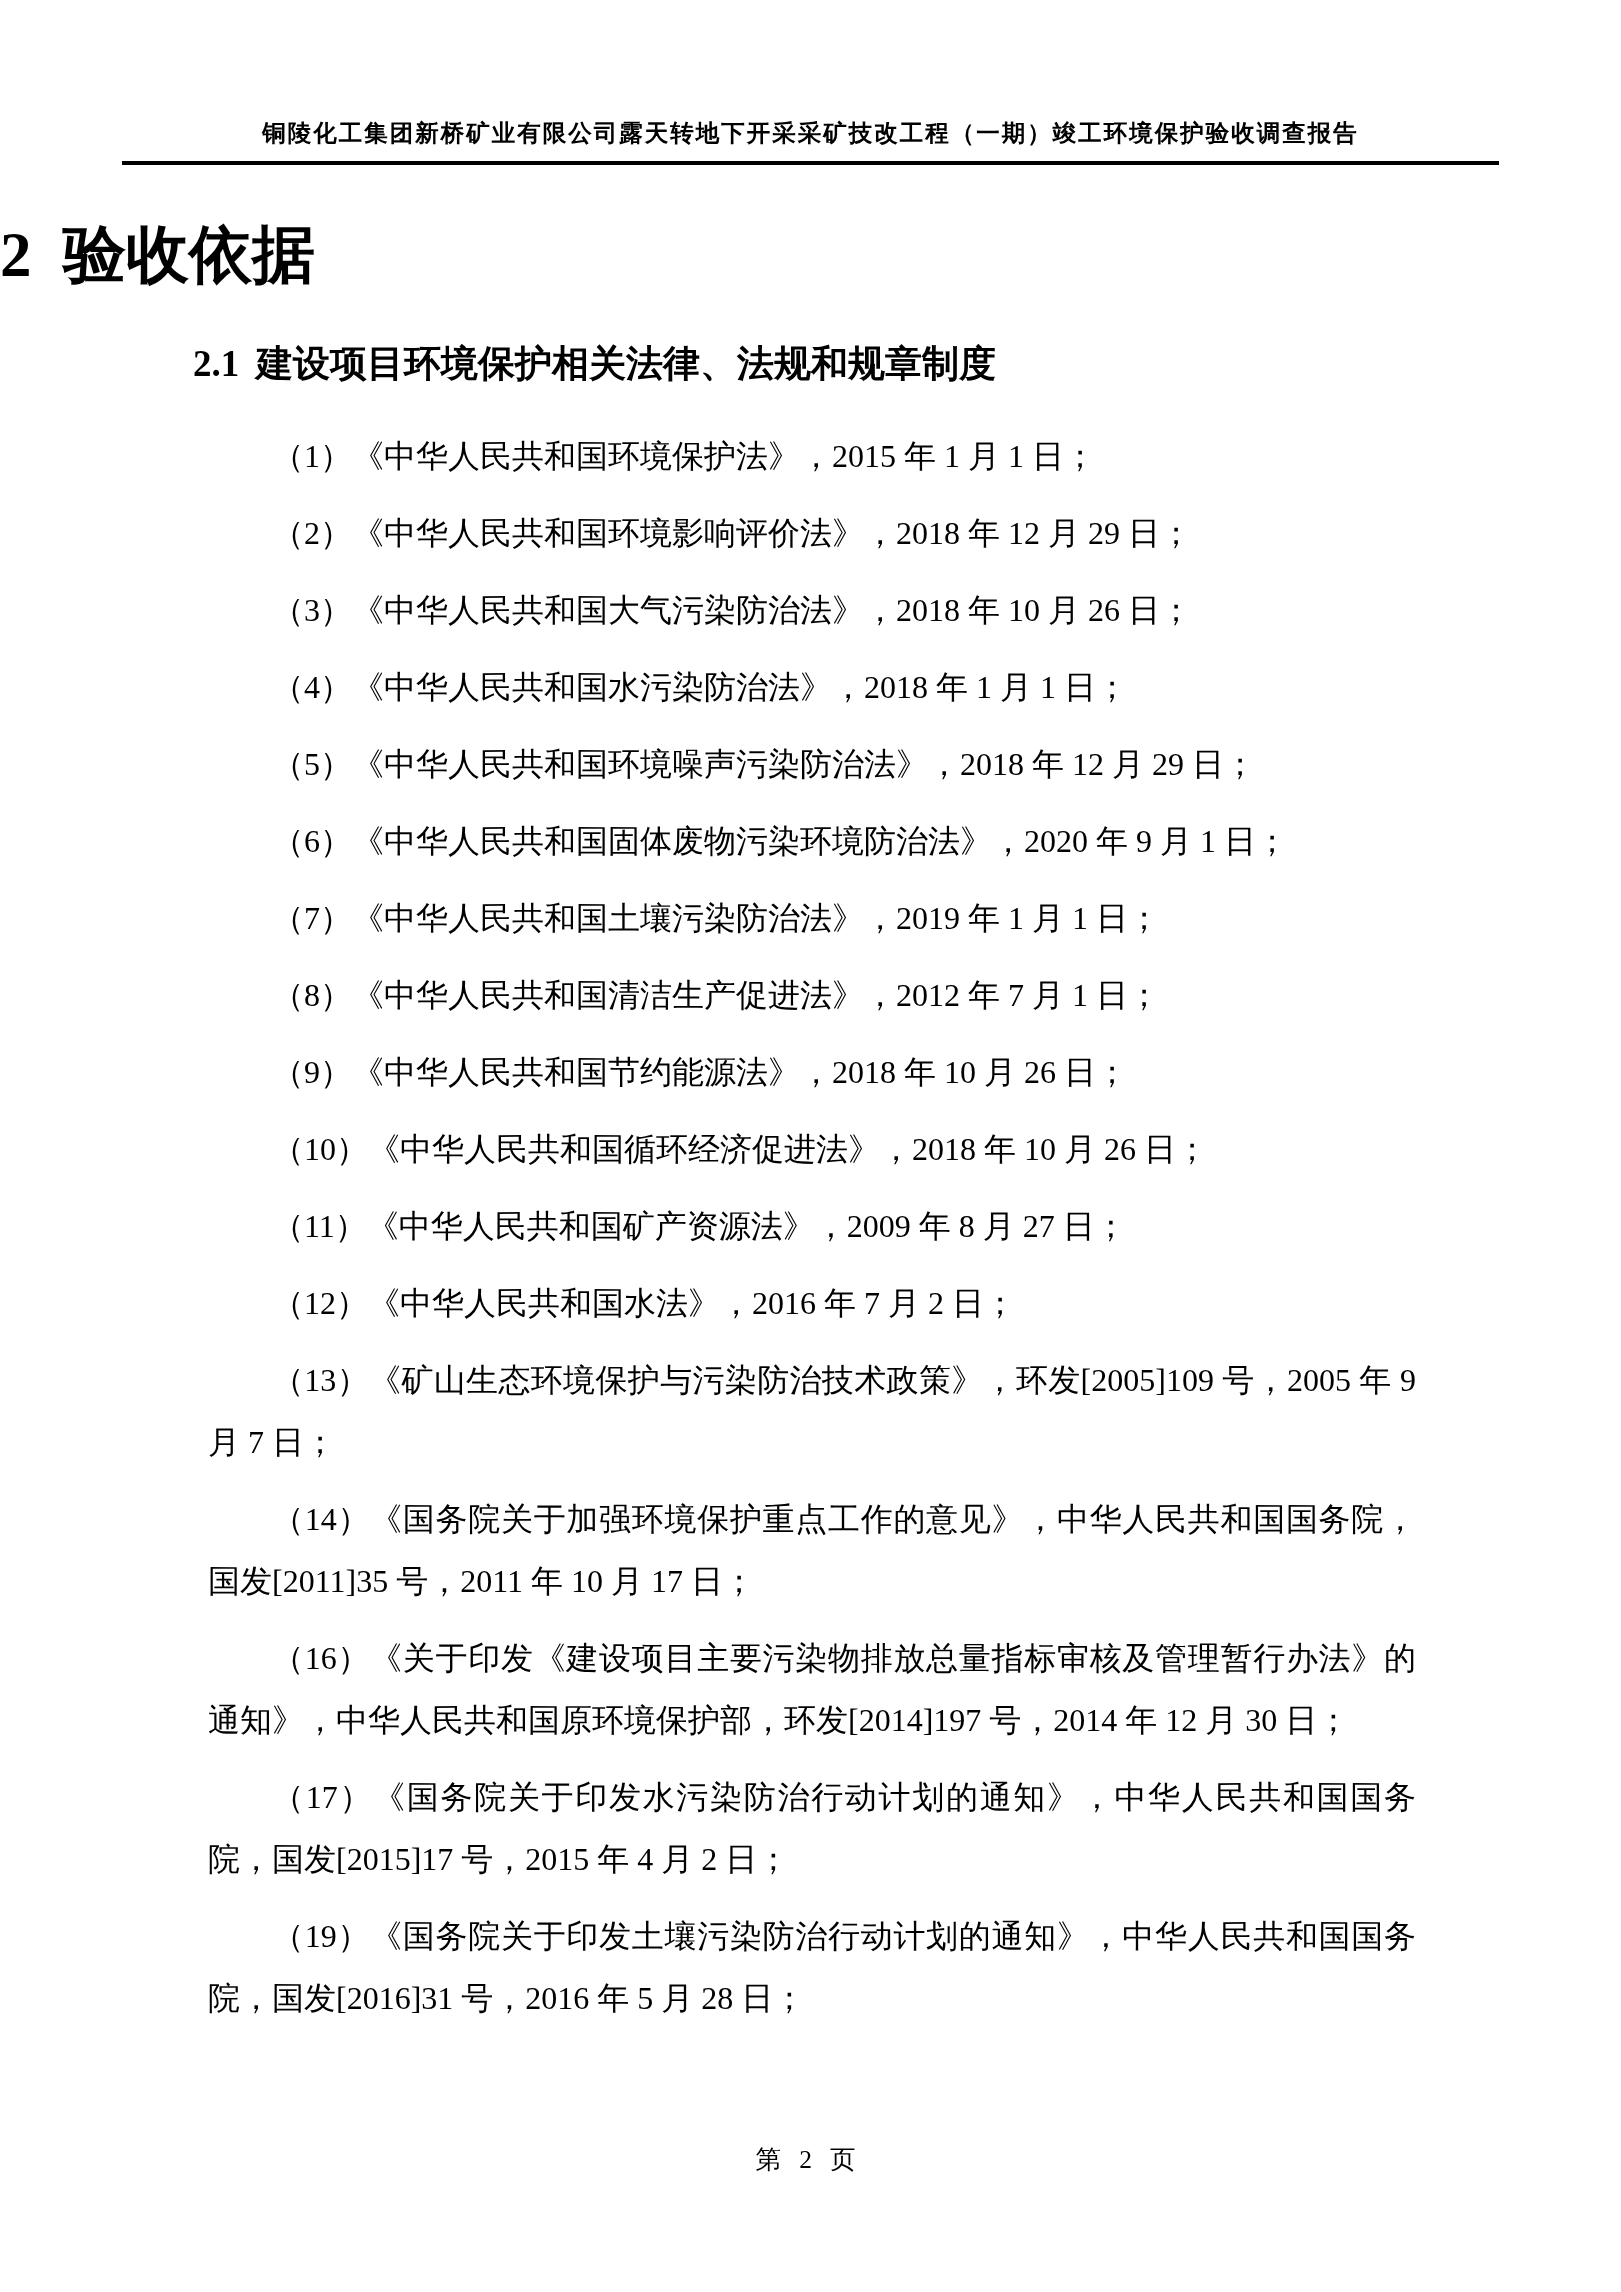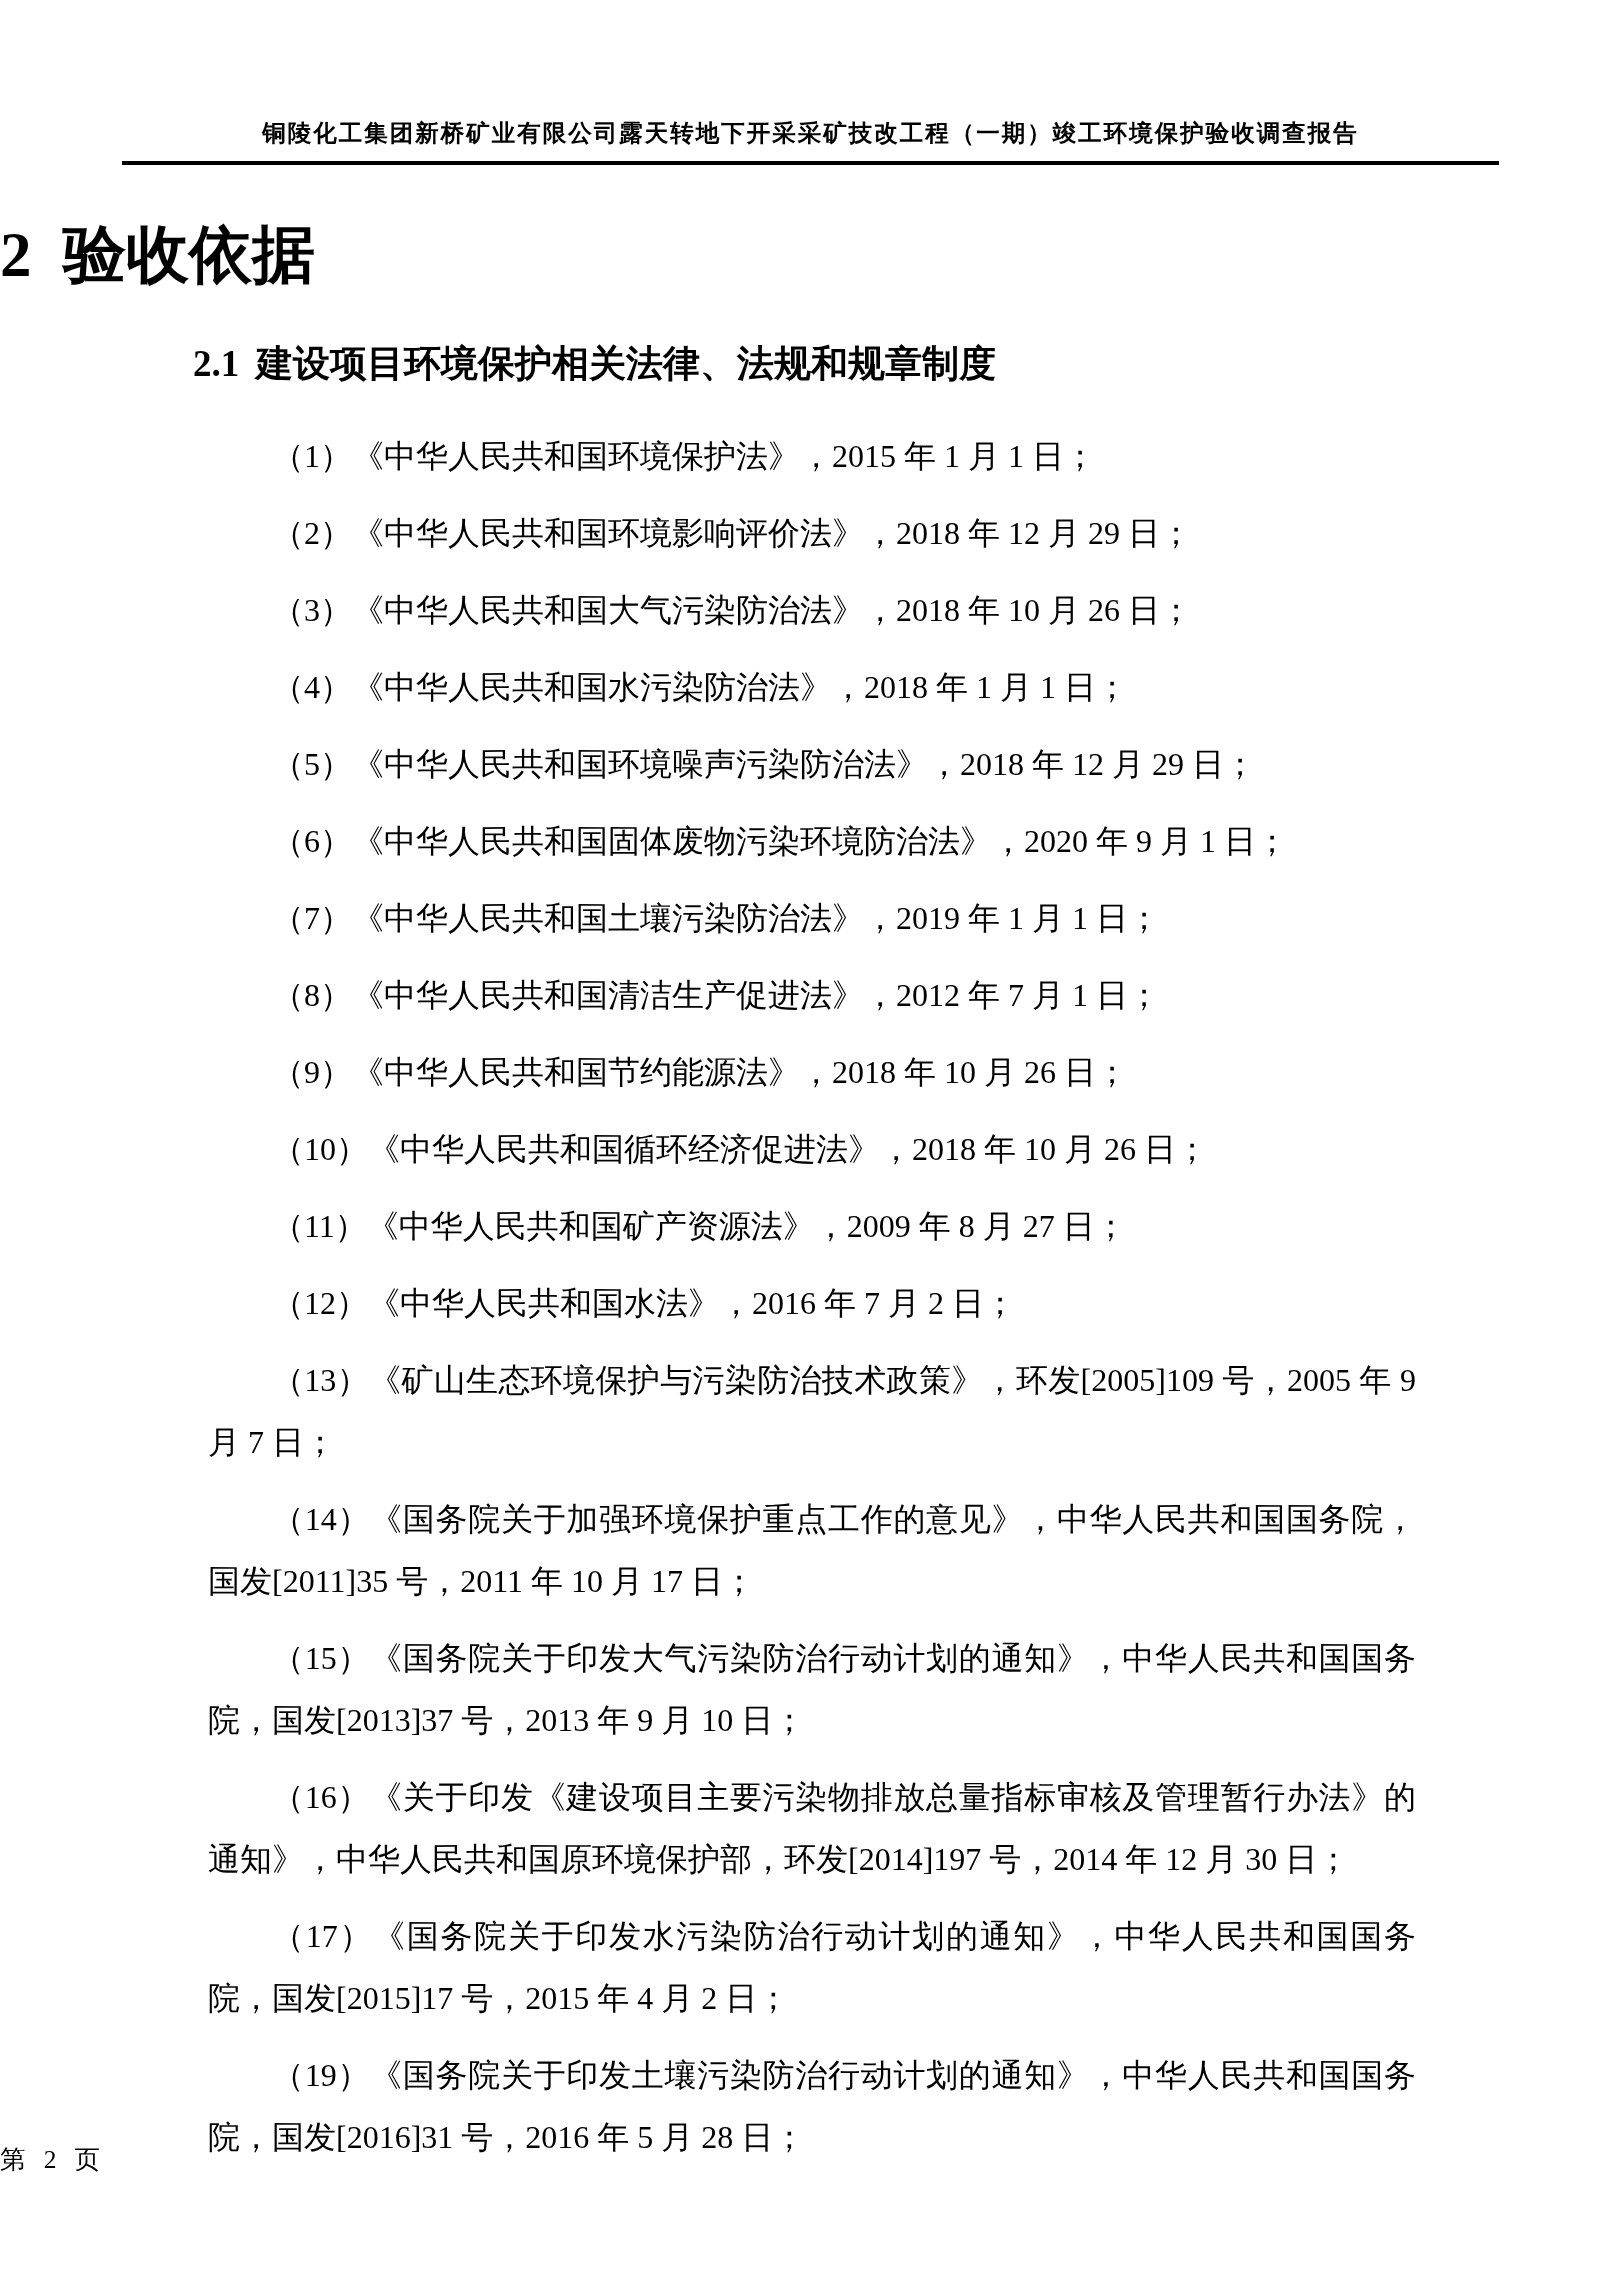--- a/index.html
+++ b/index.html
@@ -71,20 +71,21 @@
   .content p {
     margin: 15px;
     text-indent: 2em;
   }
   
   .page-footer {
     position: absolute;
     top: 2145px;
     left: 0;
     right: 4px;
+    text-align: center;
     font-size: 25.5px;
     line-height: 29px;
     letter-spacing: 5.9px;
   }
 </style>
 </head>
 <body>
 
 <div class="page">
 
@@ -106,21 +107,20 @@
     <p>（5）《中华人民共和国环境噪声污染防治法》，2018 年 12 月 29 日；</p>
     <p>（6）《中华人民共和国固体废物污染环境防治法》，2020 年 9 月 1 日；</p>
     <p>（7）《中华人民共和国土壤污染防治法》，2019 年 1 月 1 日；</p>
     <p>（8）《中华人民共和国清洁生产促进法》，2012 年 7 月 1 日；</p>
     <p>（9）《中华人民共和国节约能源法》，2018 年 10 月 26 日；</p>
     <p>（10）《中华人民共和国循环经济促进法》，2018 年 10 月 26 日；</p>
     <p>（11）《中华人民共和国矿产资源法》，2009 年 8 月 27 日；</p>
     <p>（12）《中华人民共和国水法》，2016 年 7 月 2 日；</p>
     <p>（13）《矿山生态环境保护与污染防治技术政策》，环发[2005]109 号，2005 年 9 月 7 日；</p>
     <p>（14）《国务院关于加强环境保护重点工作的意见》，中华人民共和国国务院，国发[2011]35 号，2011 年 10 月 17 日；</p>
-    <p>（15）《国务院关于印发大气污染防治行动计划的通知》，中华人民共和国国务院，国发[2013]37 号，2013 年 9 月 10 日；</p>
     <p>（16）《关于印发《建设项目主要污染物排放总量指标审核及管理暂行办法》的通知》，中华人民共和国原环境保护部，环发[2014]197 号，2014 年 12 月 30 日；</p>
     <p>（17）《国务院关于印发水污染防治行动计划的通知》，中华人民共和国国务院，国发[2015]17 号，2015 年 4 月 2 日；</p>
     <p>（19）《国务院关于印发土壤污染防治行动计划的通知》，中华人民共和国国务院，国发[2016]31 号，2016 年 5 月 28 日；</p>
   </div>
 
   <div class="page-footer">第 2 页</div>
 
 </div>
 
 

